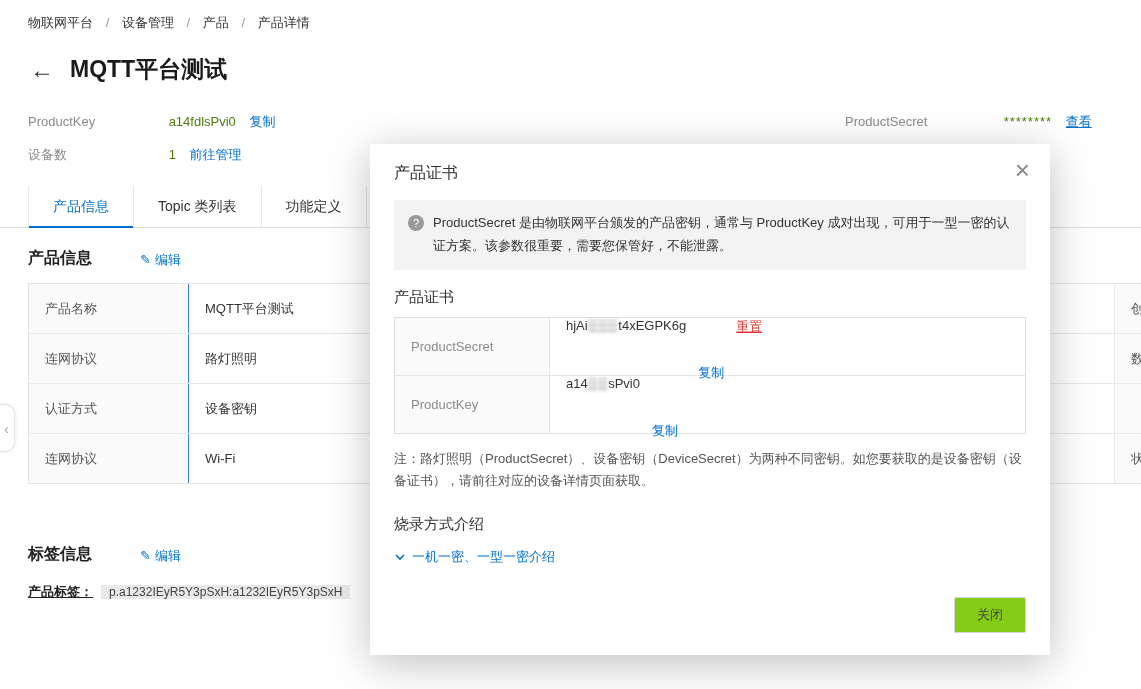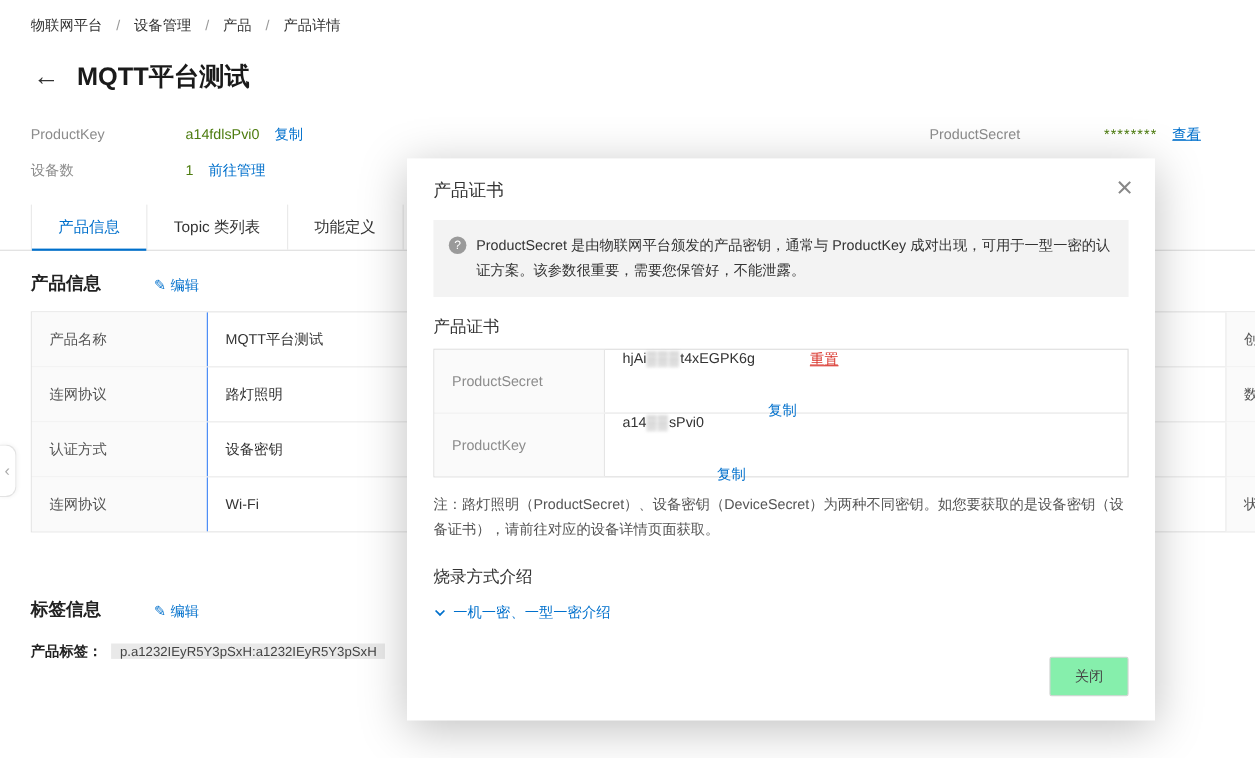--- a/index.html
+++ b/index.html
@@ -50,21 +50,21 @@
   .info-row{display:flex;height:49px;}
   .info-row + .info-row{border-top:1px solid #e9e9e9;}
   .cell-label{width:160px;background:#fafafa;border-right:1px solid #3b82f6;
     display:flex;align-items:center;padding-left:16px;font-size:13px;color:#555;box-sizing:border-box;}
   .cell-value{width:925px;display:flex;align-items:center;padding-left:16px;font-size:13px;color:#333;box-sizing:border-box;}
   .cell-label2{flex:1;background:#fafafa;border-left:1px solid #e9e9e9;
     display:flex;align-items:center;padding-left:16px;font-size:13px;color:#555;overflow:hidden;}
 
   
   .tag-row{position:absolute;left:28px;top:583px;font-size:13px;display:flex;align-items:center;}
-  .tag-label{font-weight:bold;color:#222;}
+  .tag-label{font-weight:bold;color:#222;text-decoration:underline;}
   .tag-chip{background:#e9e9e9;color:#444;padding:0 8px;font-size:12px;margin-left:8px;}
 
   
   .collapse{position:absolute;left:-1px;top:404px;width:15px;height:46px;
     border:1px solid #e3e3e3;border-left:none;border-radius:0 10px 10px 0;background:#fff;
     display:flex;align-items:center;justify-content:center;color:#aaa;font-size:15px;cursor:pointer;
     box-shadow:1px 0 4px rgba(0,0,0,0.05);z-index:2;}
 
   
   .modal{position:absolute;left:370px;top:144px;width:680px;height:511px;background:#fff;
@@ -83,21 +83,21 @@
   .cert-label{width:155px;background:#fafafa;border-right:1px solid #e5e5e5;display:flex;
     align-items:center;padding-left:16px;color:#8c8c8c;box-sizing:border-box;}
   .cert-value{flex:1;display:flex;align-items:flex-start;padding-left:16px;color:#333;gap:12px;}
   .secret-text{display:flex;align-items:center;}
   .blur{filter:blur(1.6px);color:#777;letter-spacing:1px;}
   .link-reset{color:#d9342b;text-decoration:underline;cursor:pointer;}
   .note{margin:14px 24px 0;color:#555;line-height:1.75;font-size:13px;}
   .burn-heading{margin:22px 24px 0;font-size:15px;color:#333;}
   .expand{margin:14px 24px 14px;color:#0070cc;font-size:13px;cursor:pointer;
     display:flex;align-items:center;gap:6px;}
-  .close-btn{position:absolute;right:24px;bottom:22px;padding:8px 22px;background:#86efac;
+  .close-btn{position:absolute;right:24px;bottom:22px;padding:8px 22px;background:#84cc16;
     border:1px solid #d4d4d4;border-radius:2px;font-size:13px;color:#444;cursor:pointer;}
 </style>
 </head>
 <body>
 
 <div class="breadcrumb">
   <span>物联网平台</span>
   <span class="sep">/</span>
   <span>设备管理</span>
   <span class="sep">/</span>

